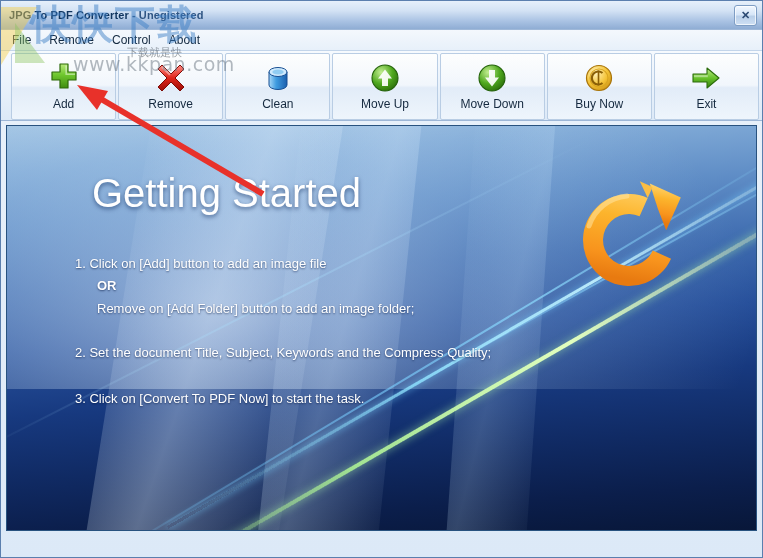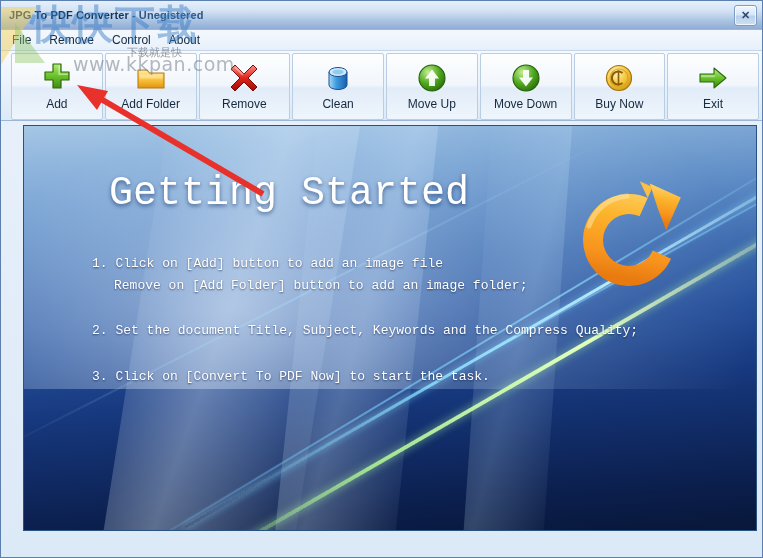--- a/index.html
+++ b/index.html
@@ -61,26 +61,25 @@
     border:1px solid #b9cde4;border-radius:2px;
     background:linear-gradient(180deg,#fdfefe 0%,#f1f6fc 48%,#e2ecf8 52%,#eef5fc 100%);
     cursor:pointer;padding-top:6px;box-sizing:border-box;
   }
   .tbtn .ico{height:36px;display:flex;align-items:center;justify-content:center;}
   .tbtn .lbl{font-size:12px;color:#15293f;margin-top:1px;white-space:nowrap;}
 
   
   .content{
     position:relative;
-    margin:4px 5px 0 22px;
+    margin:4px 5px 0 5px;
     height:404px;
     border:1px solid #28527f;
     overflow:hidden;
     background:#0d2a63;
-    font-family:Liberation Mono, monospace;
   }
   .wall{position:absolute;inset:0;overflow:hidden;}
   
   .wall-base{
     position:absolute;inset:0;
     background:
       linear-gradient(176deg,
         #9fc2e2 0%,
         #7fa9d6 10%,
         #5f8dc6 22%,
@@ -251,36 +250,20 @@
             <stop offset="1" stop-color="#3f8c10"></stop>
               </linearGradient>
             </defs>
           <path d="M13 3 h8 v8 h8 v8 h-8 v8 h-8 v-8 h-8 v-8 h8 z" fill="url(#gp)" stroke="#2e6b0b" stroke-width="1.2" stroke-linejoin="round"></path>
           <path d="M14 4.4 h6 v8 h8 v1.6 h-9.6 v-9.6 z" fill="#ffffff" opacity=".45"></path>
         </svg>
       </div>
       <div class="lbl">Add</div>
     </div>
 
-    <div class="tbtn">
-      <div class="ico">
-        <svg width="34" height="34" viewBox="0 0 34 34">
-          <defs>
-              <linearGradient id="gf" x1="0" y1="0" x2="0" y2="1">
-            <stop offset="0" stop-color="#ffe9a6"></stop>
-                <stop offset=".5" stop-color="#fdc63f"></stop>
-            <stop offset="1" stop-color="#e09412"></stop>
-              </linearGradient>
-            </defs>
-          <path d="M4 9 h9 l2.6 3 H30 v15 H4 z" fill="url(#gf)" stroke="#b87c0c" stroke-width="1.1" stroke-linejoin="round"></path>
-          <path d="M5.5 13.5 h23 v4 h-23 z" fill="#ffffff" opacity=".32"></path>
-        </svg>
-      </div>
-      <div class="lbl">Add Folder</div>
-    </div>
 
     <div class="tbtn">
       <div class="ico">
         <svg width="34" height="34" viewBox="0 0 34 34">
           <defs>
               <linearGradient id="gx" x1="0" y1="0" x2="0" y2="1">
             <stop offset="0" stop-color="#ff8d84"></stop>
                 <stop offset=".5" stop-color="#e0251b"></stop>
             <stop offset="1" stop-color="#9c0d06"></stop>
               </linearGradient>
@@ -418,20 +401,21 @@
           <path d="M 0,-46 L -14,-58 L 0,-58 Z" transform="rotate(24)" fill="#fcbe44"></path>
           <path d="M -2,-44 A 44,44 0 0 0 -40,-14" fill="none" stroke="#ffe3a0" stroke-width="5" opacity=".55" stroke-linecap="round"></path>
         </g>
       </svg>
     </div>
 
     <div class="gs-title">Getting Started</div>
 
     <div class="steps">
       <div class="step">1. Click on [Add] button to add an image file</div>
+      <div class="step-or">OR</div>
       <div class="step-sub">Remove on [Add Folder] button to add an image folder;</div>
       <div class="step sp2">2. Set the document Title, Subject, Keywords and the Compress Quality;</div>
       <div class="step sp3">3. Click on [Convert To PDF Now] to start the task.</div>
     </div>
   </div>
 
 
   <div class="wm">
     <div class="wm-shape-y"></div>
     <div class="wm-shape-g"></div>

